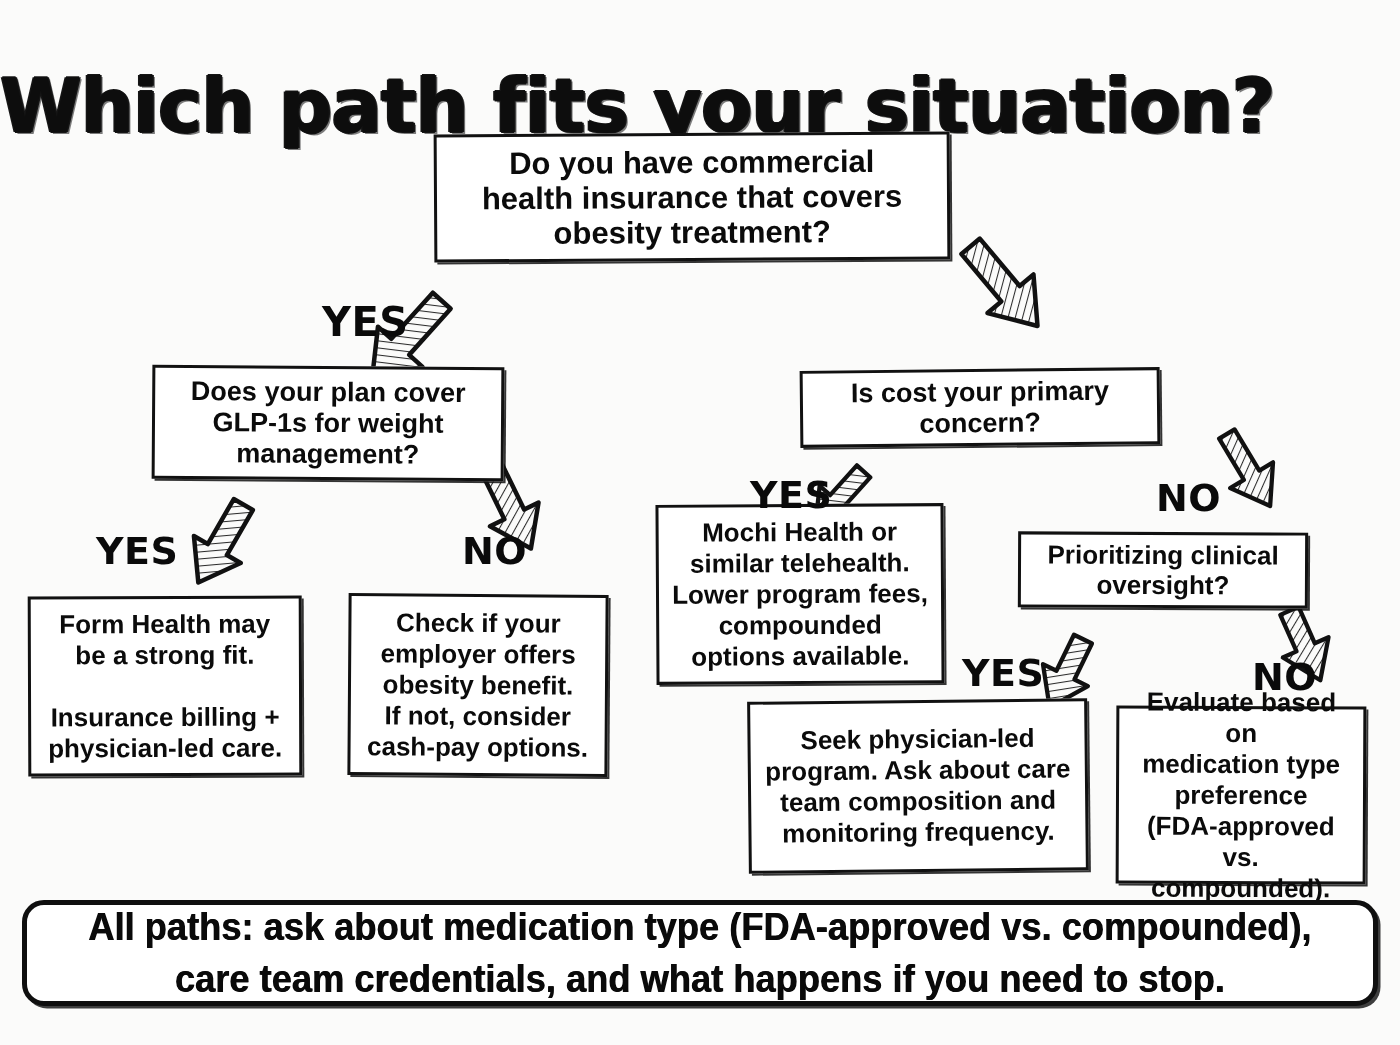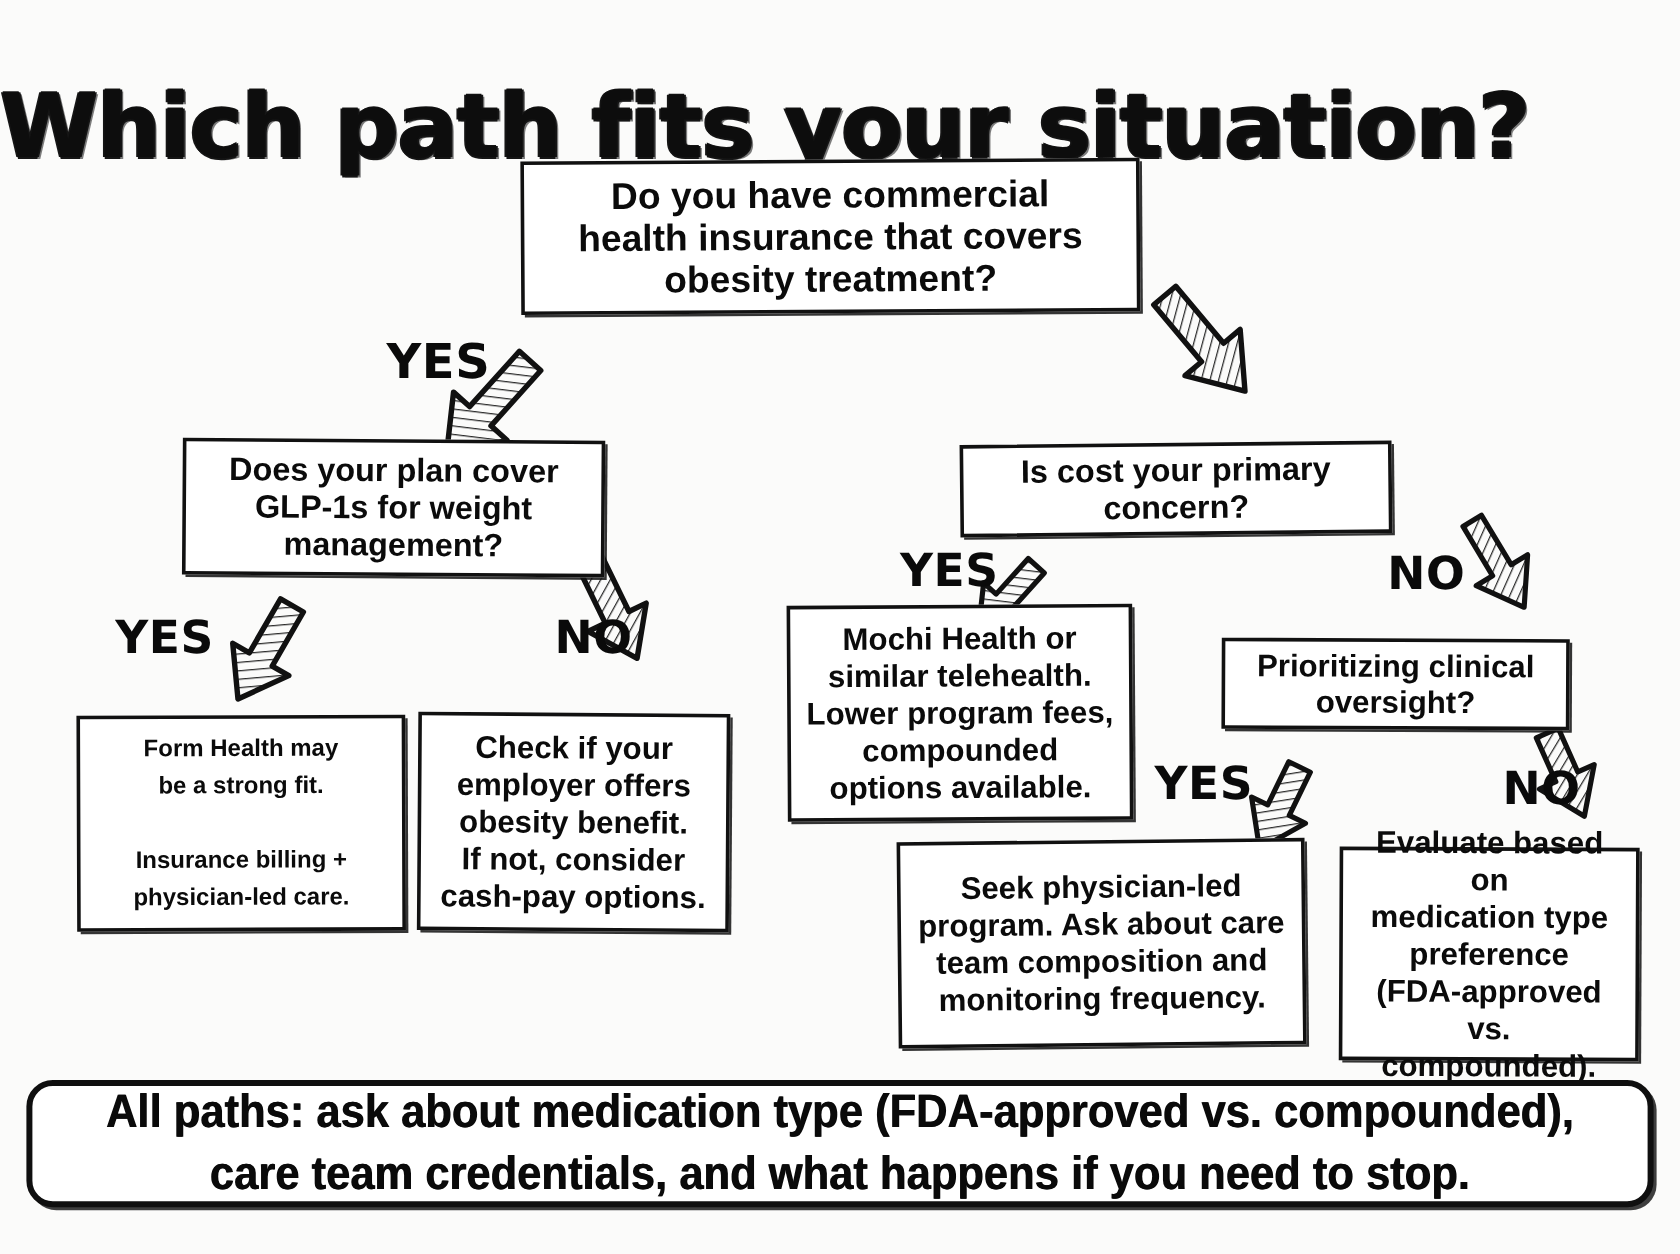--- a/index.html
+++ b/index.html
@@ -68,20 +68,21 @@
   
   .edge-label {
     position: absolute;
     font-family: "DejaVu Sans", sans-serif;
     font-weight: bold;
     font-size: 38px;
     line-height: 38px;
     letter-spacing: 0.5px;
     color: #0a0a0a;
     white-space: nowrap;
+    margin-top: 20px;
   }
   .edge-label.big { font-size: 40px; }
 
   
   #footer {
     position: absolute;
     left: 22px;
     top: 900px;
     width: 1356px;
     height: 106px;
@@ -168,21 +169,21 @@
   <div class="box skew-c" style="left:800px; top:369px; width:360px; height:77px; font-size:27px; line-height:31px;">
     <span class="txt">Is cost your primary
 concern?</span>
   </div>
 
   <div class="box skew-d" style="left:1018px; top:532px; width:290px; height:76px; font-size:26px; line-height:30px;">
     <span class="txt">Prioritizing clinical
 oversight?</span>
   </div>
 
-  <div class="box skew-e" style="left:28px; top:596px; width:274px; height:180px; font-size:20px; line-height:31px;margin-left:36px;">
+  <div class="box skew-e" style="left:28px; top:596px; width:274px; height:180px; font-size:26px; line-height:31px;">
     <span class="txt">Form Health may
 be a strong fit.
 
 Insurance billing +
 physician-led care.</span>
   </div>
 
   <div class="box skew-b" style="left:348px; top:594px; width:260px; height:182px; font-size:26px; line-height:31px;">
     <span class="txt">Check if your
 employer offers

